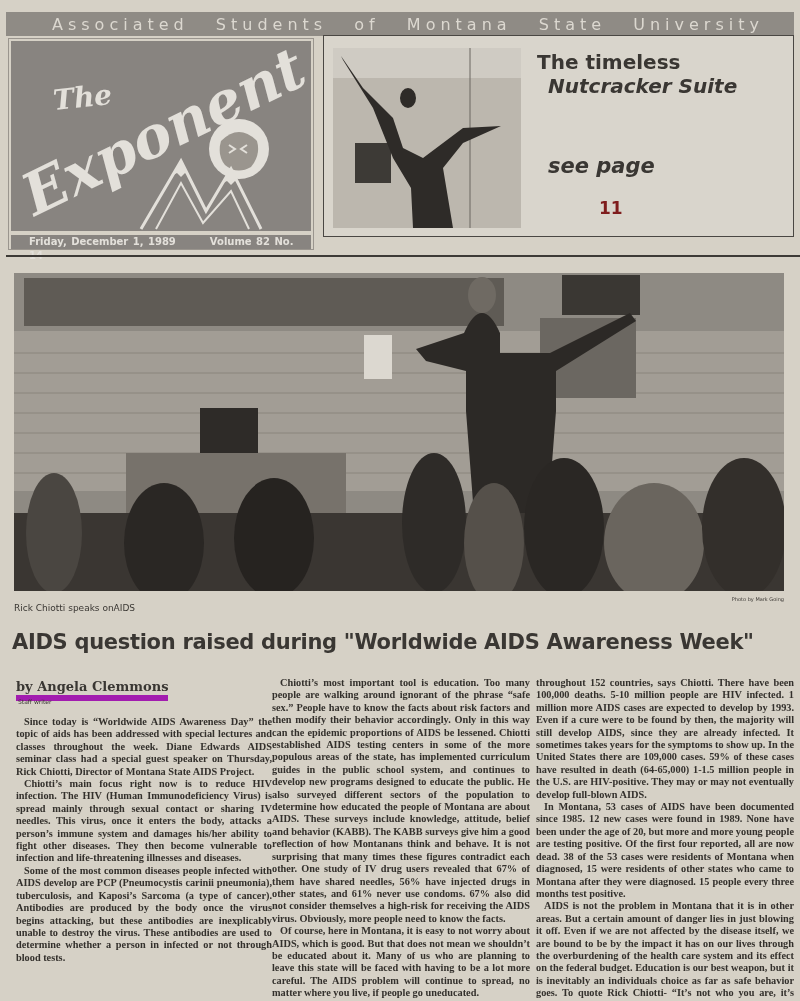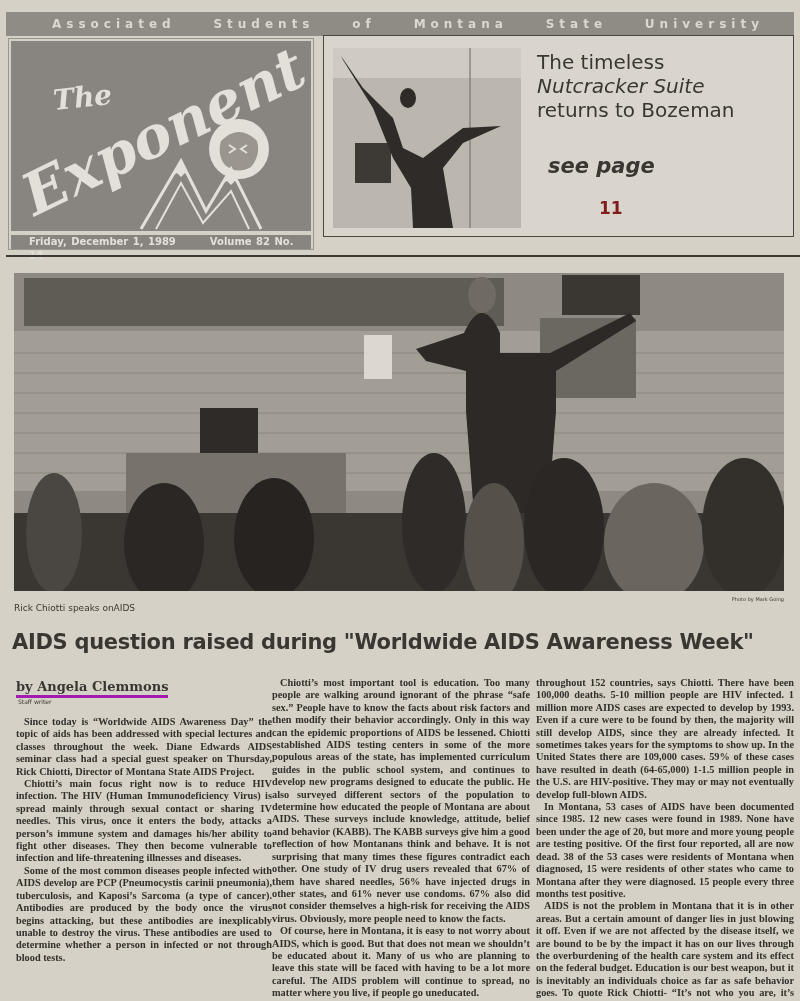--- a/index.html
+++ b/index.html
@@ -1,47 +1,47 @@
 <!DOCTYPE html>
 <html><head>
 <meta charset="utf-8">
 <style>
   * { box-sizing: border-box; margin: 0; padding: 0; }
   html, body { width: 800px; height: 1001px; overflow: hidden; }
   body { background: #d6d1c6; font-family: "Liberation Serif", serif; color: #2b2824; position: relative; }
 
   .topbar { position: absolute; left: 6px; top: 12px; width: 788px; height: 24px; background: #8f8b85;
     display: flex; justify-content: space-between; align-items: center; padding: 0 30px 0 46px; }
-  .topbar span { font-family: "DejaVu Sans", sans-serif; font-weight: bold; color: #dcd8d0; font-size: 12px; letter-spacing: 5px; }
+  .topbar span { font-family: "DejaVu Sans", sans-serif; font-weight: normal; color: #dcd8d0; font-size: 16px; letter-spacing: 5px; }
 
   .masthead { position: absolute; left: 8px; top: 38px; width: 306px; height: 212px; border: 1px solid #9a958e; }
   .mast-inner { position: absolute; left: 2px; top: 2px; width: 300px; height: 190px; background: #888480; overflow: hidden; }
   .mast-the { position: absolute; left: 42px; top: 40px; font-family: "DejaVu Serif", serif; font-style: italic; font-weight: bold; font-size: 28px; color: #e3e0da; transform: rotate(-6deg); }
   .mast-exponent { position: absolute; left: 30px; top: 30px; font-family: "DejaVu Serif", serif; font-style: italic; font-weight: bold; font-size: 58px; color: #e3e0da; transform: rotate(-26deg); transform-origin: left bottom; top: 120px; }
   .mast-logo { position: absolute; left: 110px; top: 70px; width: 170px; height: 120px; }
   .dateline { position: absolute; left: 2px; top: 196px; width: 300px; height: 14px; background: #888480;
     font-family: "DejaVu Sans", sans-serif; font-weight: bold; font-size: 10px; color: #e3e0da; padding-left: 18px; line-height: 14px; word-spacing: 1px; }
   .dateline .vol { margin-left: 34px; }
 
   .promo { position: absolute; left: 323px; top: 35px; width: 471px; height: 202px; border: 1px solid #4a4743; background: #d9d5cc; }
   .promo-photo { position: absolute; left: 9px; top: 12px; width: 188px; height: 180px; background: linear-gradient(180deg,#c9c5bd 0%,#bdb8af 60%,#b1aca3 100%); overflow: hidden; }
-  .promo-text { position: absolute; left: 213px; top: 14px; font-family: "DejaVu Sans", sans-serif; font-weight: normal; color: #3a3733; font-size: 20px; line-height: 24px; }
-  .promo-text .it { font-style: italic; }
+  .promo-text { position: absolute; left: 213px; top: 14px; font-family: "DejaVu Sans", sans-serif; font-weight: bold; color: #3a3733; font-size: 20px; line-height: 24px; }
+  .promo-text .it { font-style: italic; margin-left: 11px; }
   .promo-see { position: absolute; left: 224px; top: 118px; font-family: "DejaVu Sans", sans-serif; font-weight: bold; font-style: italic; font-size: 21px; color: #3a3733; }
   .promo-pg { position: absolute; left: 275px; top: 162px; font-family: "DejaVu Sans", sans-serif; font-weight: bold; font-size: 17px; color: #7f1d1d; }
 
   .rule { position: absolute; left: 6px; top: 255px; width: 794px; height: 2px; background: #3d3a36; }
 
   .mainphoto { position: absolute; left: 14px; top: 273px; width: 770px; height: 318px; background: #5a5650; overflow: hidden; }
   .caption { position: absolute; left: 14px; top: 595px; font-family: "DejaVu Sans", sans-serif; font-size: 9px; color: #3a3733; margin-top: 8px; }
   .credit { position: absolute; right: 16px; top: 596px; font-family: "DejaVu Sans", sans-serif; font-size: 5px; color: #3a3733; }
 
   .headline { position: absolute; left: 12px; top: 630px; font-family: "DejaVu Sans", sans-serif; font-weight: bold; font-size: 21px; color: #3a3733; letter-spacing: -0.3px; white-space: nowrap; }
 
-  .byline { position: absolute; left: 16px; top: 679px; font-family: "DejaVu Serif", serif; font-weight: bold; font-size: 13px; color: #3a3733; border-bottom: 3px solid #a21caf; padding-bottom: 1px; }
+  .byline { position: absolute; left: 16px; top: 679px; font-family: "DejaVu Serif", serif; font-weight: bold; font-size: 13px; color: #3a3733; border-bottom: 6px solid #a21caf; padding-bottom: 1px; }
   .role { position: absolute; left: 18px; top: 698px; font-family: "DejaVu Sans", sans-serif; font-size: 6px; color: #3a3733; }
 
   .col { position: absolute; font-family: "Liberation Serif", serif; font-size: 10.3px; line-height: 12.4px; color: #33302c; text-align: justify; }
   .col p { text-indent: 8px; font-weight: bold; }
   .c1 { left: 16px; top: 716px; width: 256px; }
   .c2 { left: 272px; top: 677px; width: 258px; }
   .c3 { left: 536px; top: 677px; width: 258px; }
 </style>
 </head>
 <body>
@@ -81,21 +81,20 @@
       <rect x="0" y="30" width="188" height="150" fill="#bcb7ae"></rect>
       <rect x="22" y="95" width="36" height="40" fill="#3d3a36"></rect>
       <line x1="137" y1="0" x2="137" y2="180" stroke="#6b6761" stroke-width="1"></line>
       <path d="M8 8 L30 40 L60 70 L70 100 L90 110 L130 80 L168 78 L130 95 L110 120 L120 180 L80 180 L78 140 L60 110 L40 60 L10 12z" fill="#2e2b28"></path>
       <ellipse cx="75" cy="50" rx="8" ry="10" fill="#2e2b28"></ellipse>
     </svg>
   </div>
   <div class="promo-text">
     <div>The timeless</div>
     <div class="it">Nutcracker Suite</div>
-    <div>returns to Bozeman</div>
   </div>
   <div class="promo-see">see page</div>
   <div class="promo-pg">11</div>
 </div>
 
 <div class="rule"></div>
 
 <div class="mainphoto">
   <svg width="770" height="318" viewBox="0 0 770 318">
     <rect x="0" y="0" width="770" height="318" fill="#8e8a83"></rect>

